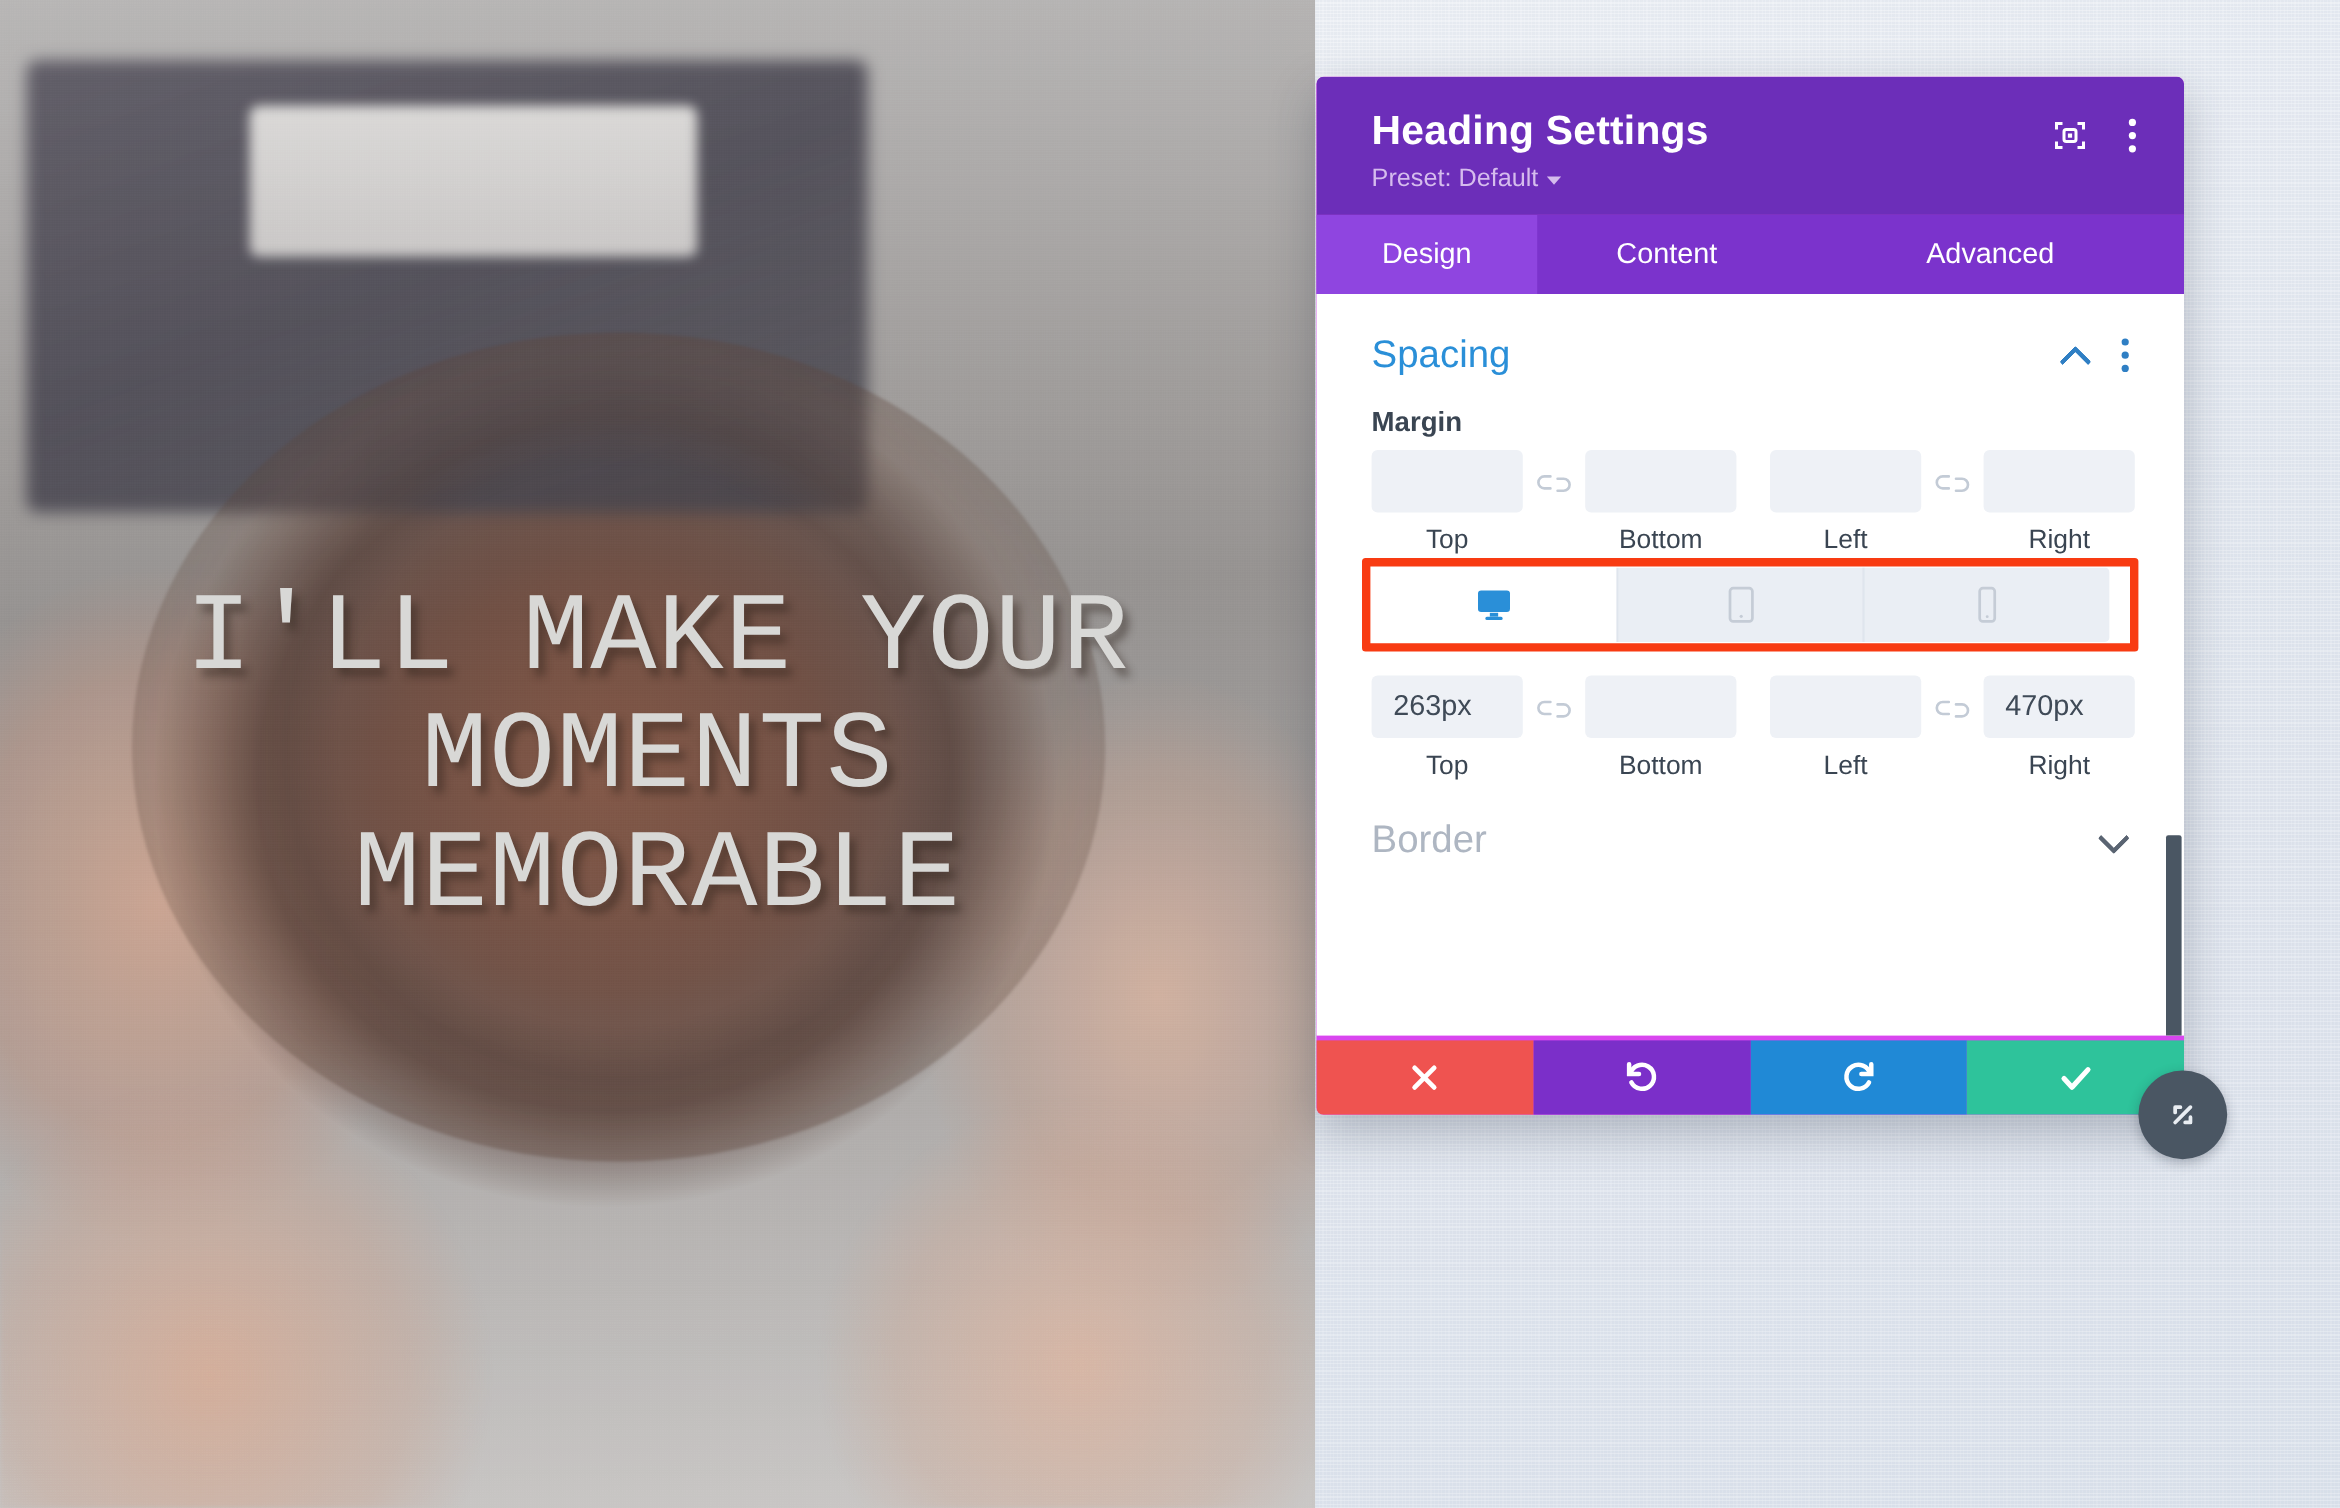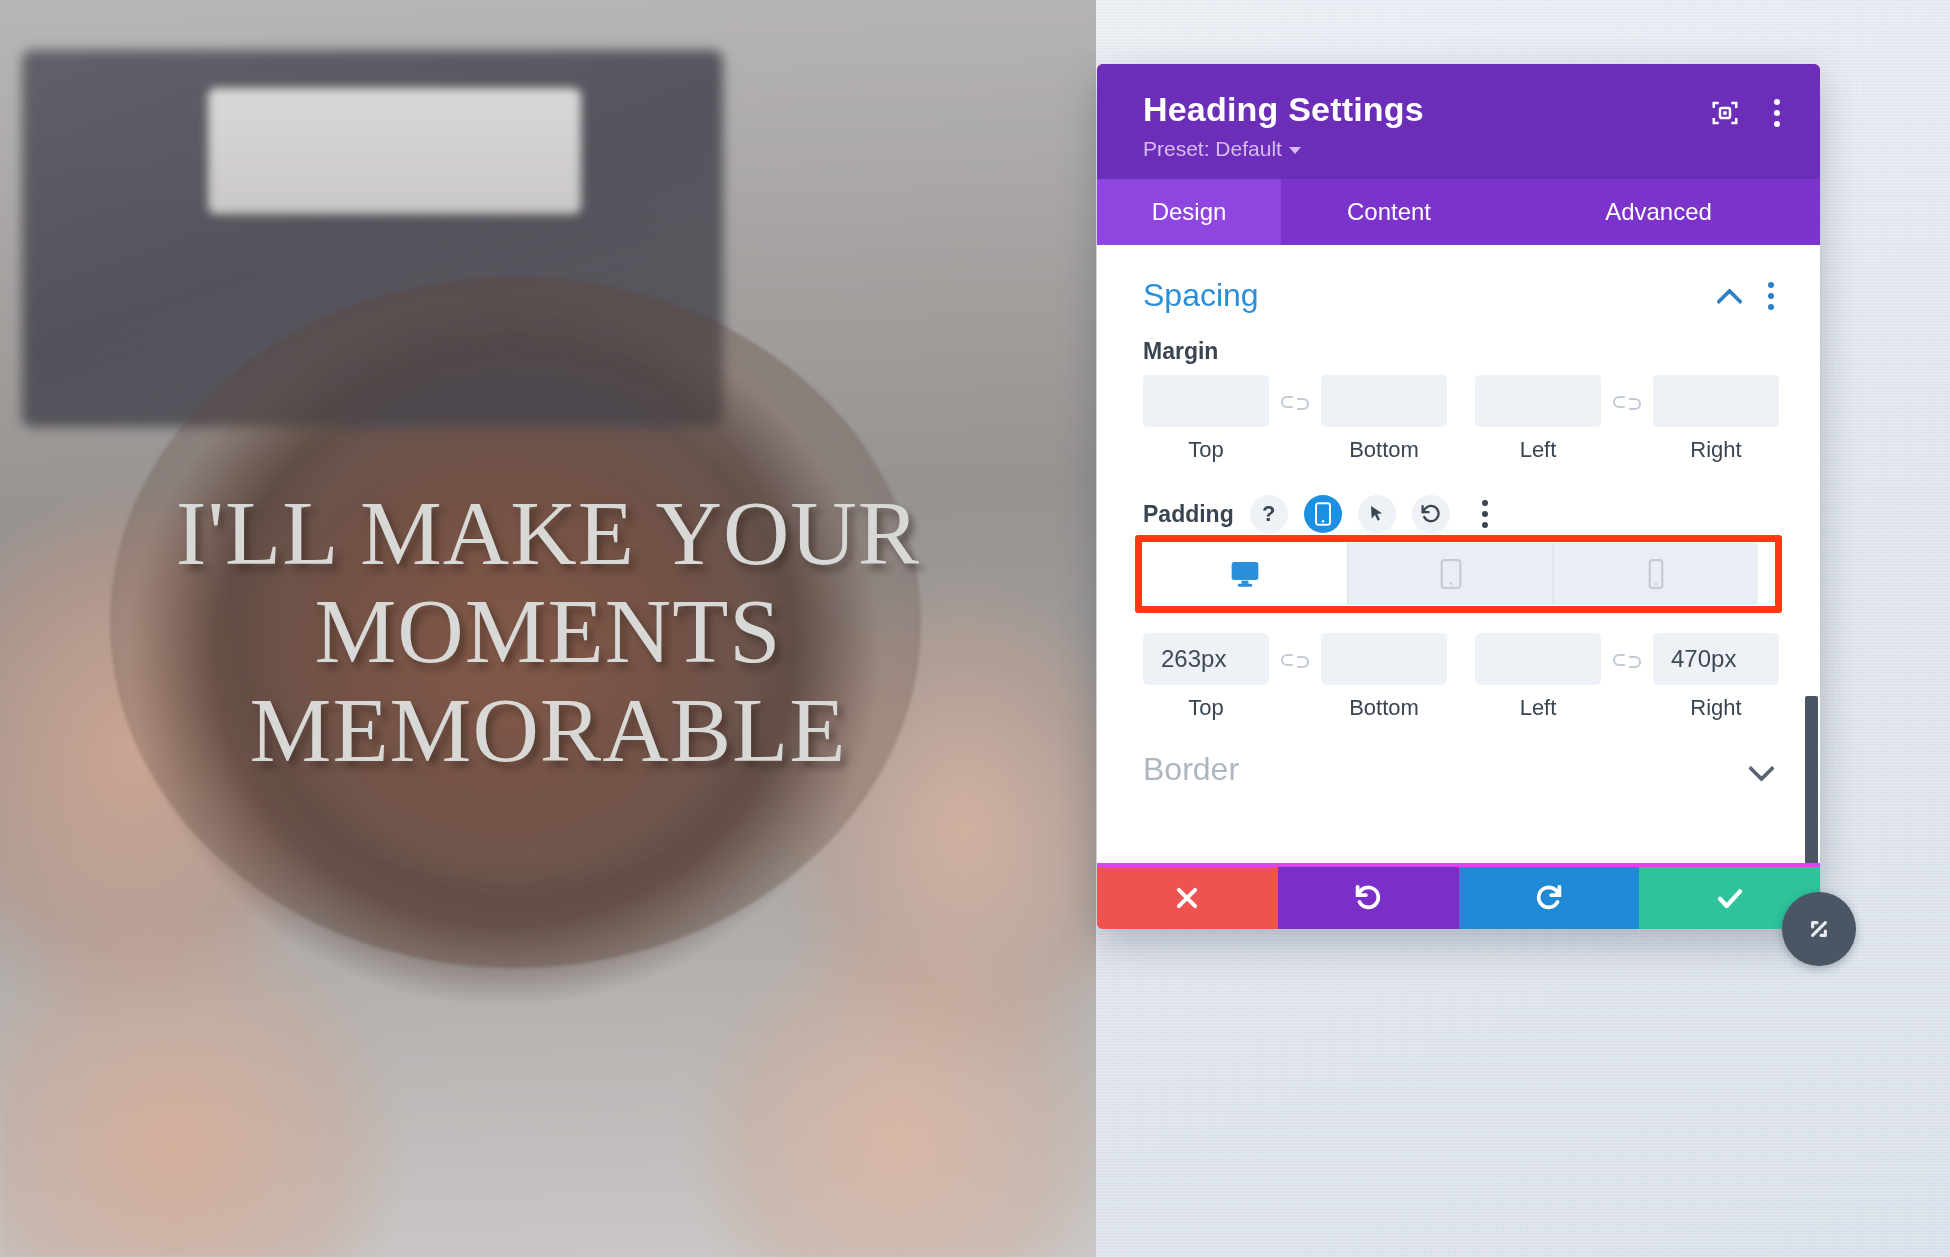--- a/index.html
+++ b/index.html
@@ -56,21 +56,21 @@
     background-image:
       repeating-linear-gradient(0deg, rgba(255,255,255,.10) 0 1px, rgba(0,0,0,.06) 1px 2px),
       repeating-linear-gradient(90deg, rgba(255,255,255,.07) 0 1px, rgba(0,0,0,.05) 1px 2px);
   }
   .hero-veil { position:absolute; inset:0; background:rgba(186,186,186,.20); }
 
   .hero-text {
     position:absolute; left:0; top:0; width:100%; height:100%;
     display:flex; flex-direction:column; align-items:center; justify-content:center;
     padding-top:6px;
-    font-family:Liberation Serif, serif;
+    font-family:Liberation Mono, monospace;
     font-weight:400; font-size:92px; line-height:1.07;
     letter-spacing:1px; color:#d8d8d6; text-align:center;
     text-shadow:5px 6px 7px rgba(40,28,22,.45);
     white-space:pre-line;
     user-select:none;
   }
 
   
   .canvas-bg {
     position:absolute; left:1096px; top:0; width:854px; height:1257px;
@@ -313,48 +313,20 @@
               </div>
               <div class="fld-wrap">
                 <div class="fld"></div>
                 <div class="fld-label">Right</div>
               </div>
             </div>
           </div>
         </div>
 
         <div class="field-group">
-          <div class="pad-label-row">
-            <span class="pad-label">Padding</span>
-            <span class="mini-btn">?</span>
-            <span class="mini-btn active-blue">
-              <svg width="20" height="24" viewBox="0 0 16 22" fill="none" stroke="#ffffff" stroke-width="1.8">
-                <rect x="1.6" y="1.2" width="12.8" height="19.6" rx="2"></rect>
-                <circle cx="8" cy="17.6" r="1.1" fill="#fff" stroke="none"></circle>
-              </svg>
-            </span>
-            <span class="mini-btn">
-              <svg width="20" height="20" viewBox="0 0 20 20" fill="#3a4552">
-                <path d="M4 2l11 7.3-4.9.7 2.8 5.6-2.1 1.1-2.8-5.6-3.3 3.4z"></path>
-              </svg>
-            </span>
-            <span class="mini-btn">
-              <svg width="24" height="24" viewBox="0 0 24 24" fill="none" stroke="#3a4552" stroke-width="2.3" stroke-linecap="round">
-                <path d="M4.5 10.2A7.6 7.6 0 1 1 5.2 15"></path>
-                <path d="M3.6 4.2v6h6"></path>
-              </svg>
-            </span>
-            <span class="mini-btn plain">
-              <span class="dots-v">
-                  <i style="background:#3a4552"></i>
-                  <i style="background:#3a4552"></i>
-                  <i style="background:#3a4552"></i>
-                </span>
-            </span>
-          </div>
 
           <div class="device-wrap">
             <div class="device-tabs">
               <div class="device-tab active">
                 <svg width="34" height="32" viewBox="0 0 24 24" fill="#2a8fd8">
                   <rect x="2" y="3" width="20" height="13.5" rx="2"></rect>
                   <rect x="9.4" y="17" width="5.2" height="2.4"></rect>
                   <rect x="6.6" y="19.4" width="10.8" height="2.1" rx="1"></rect>
                 </svg>
               </div>

